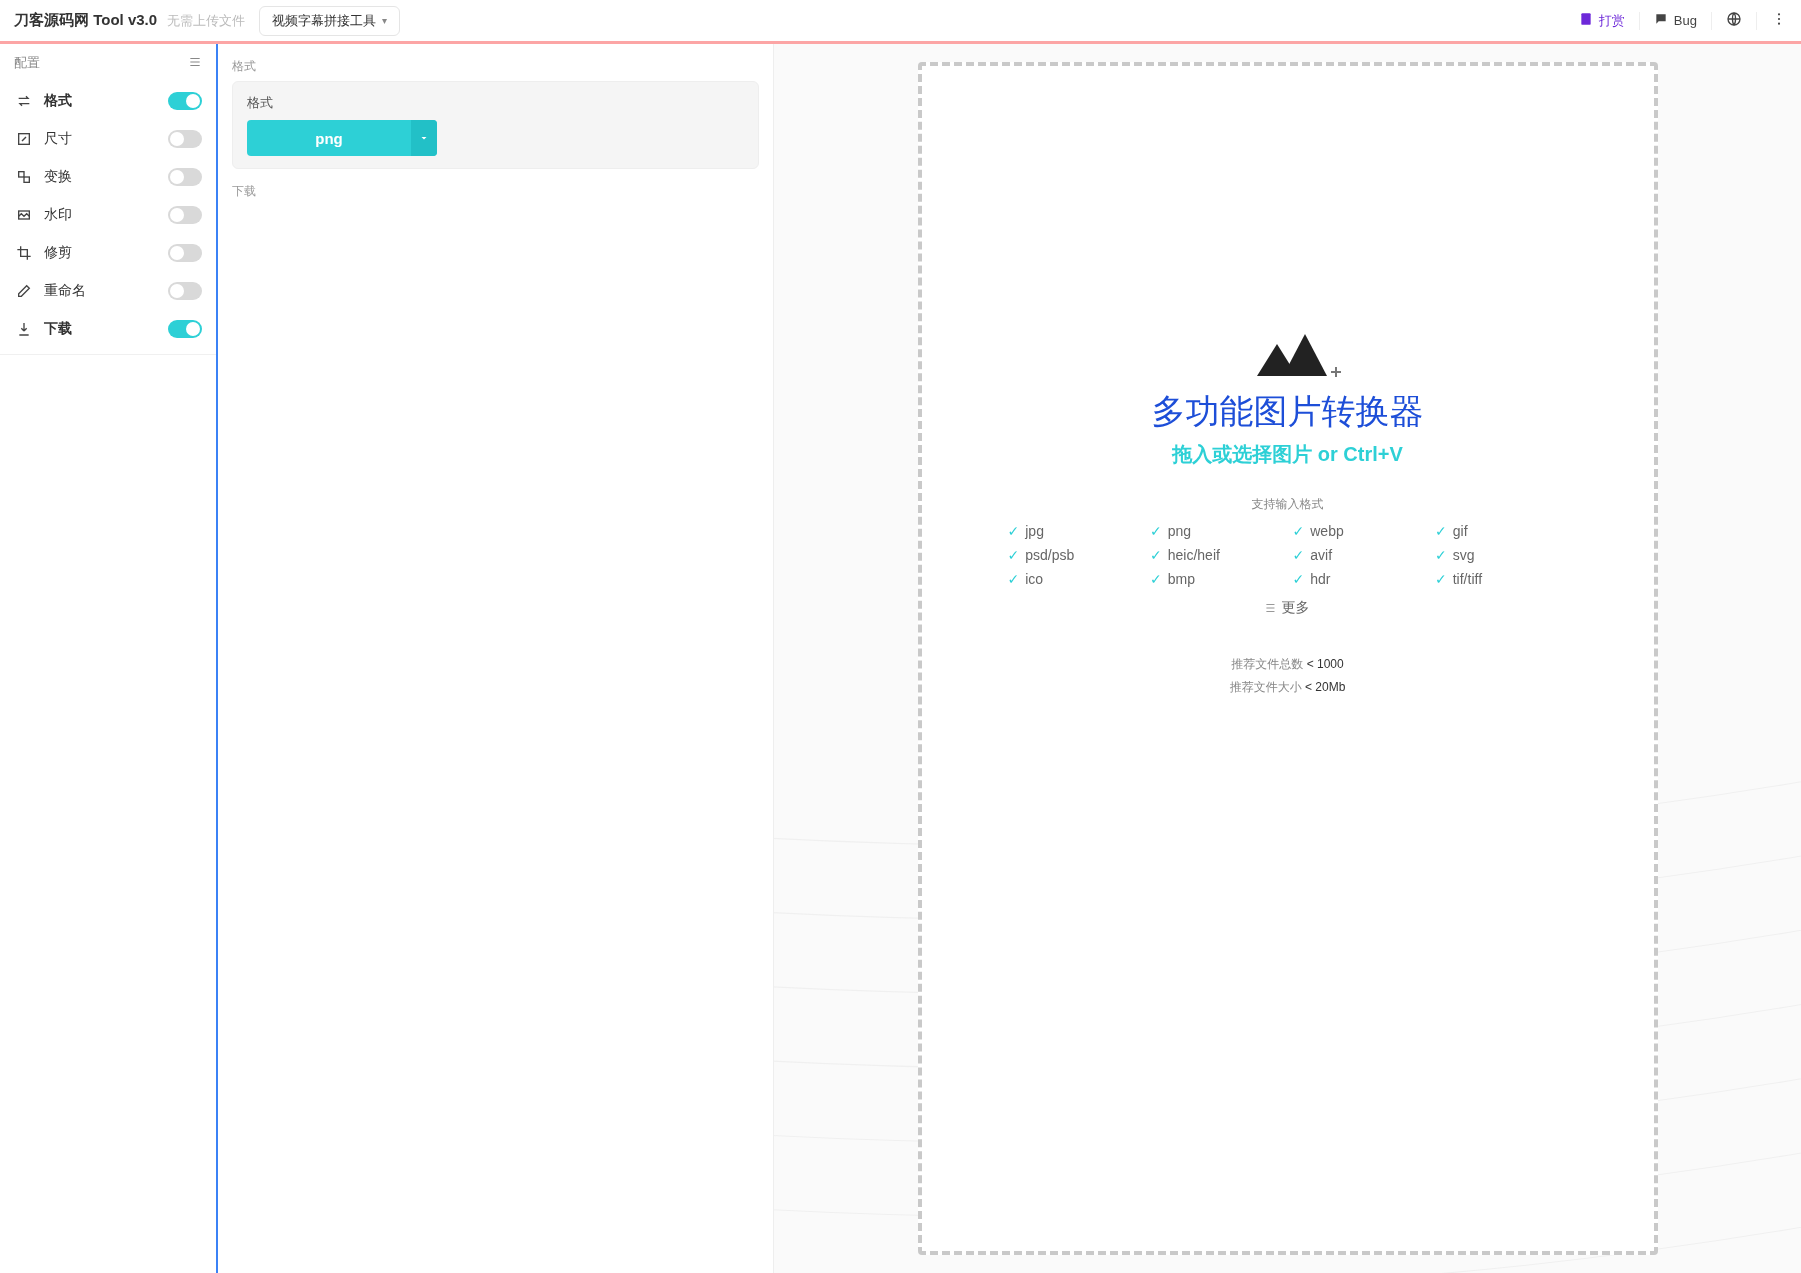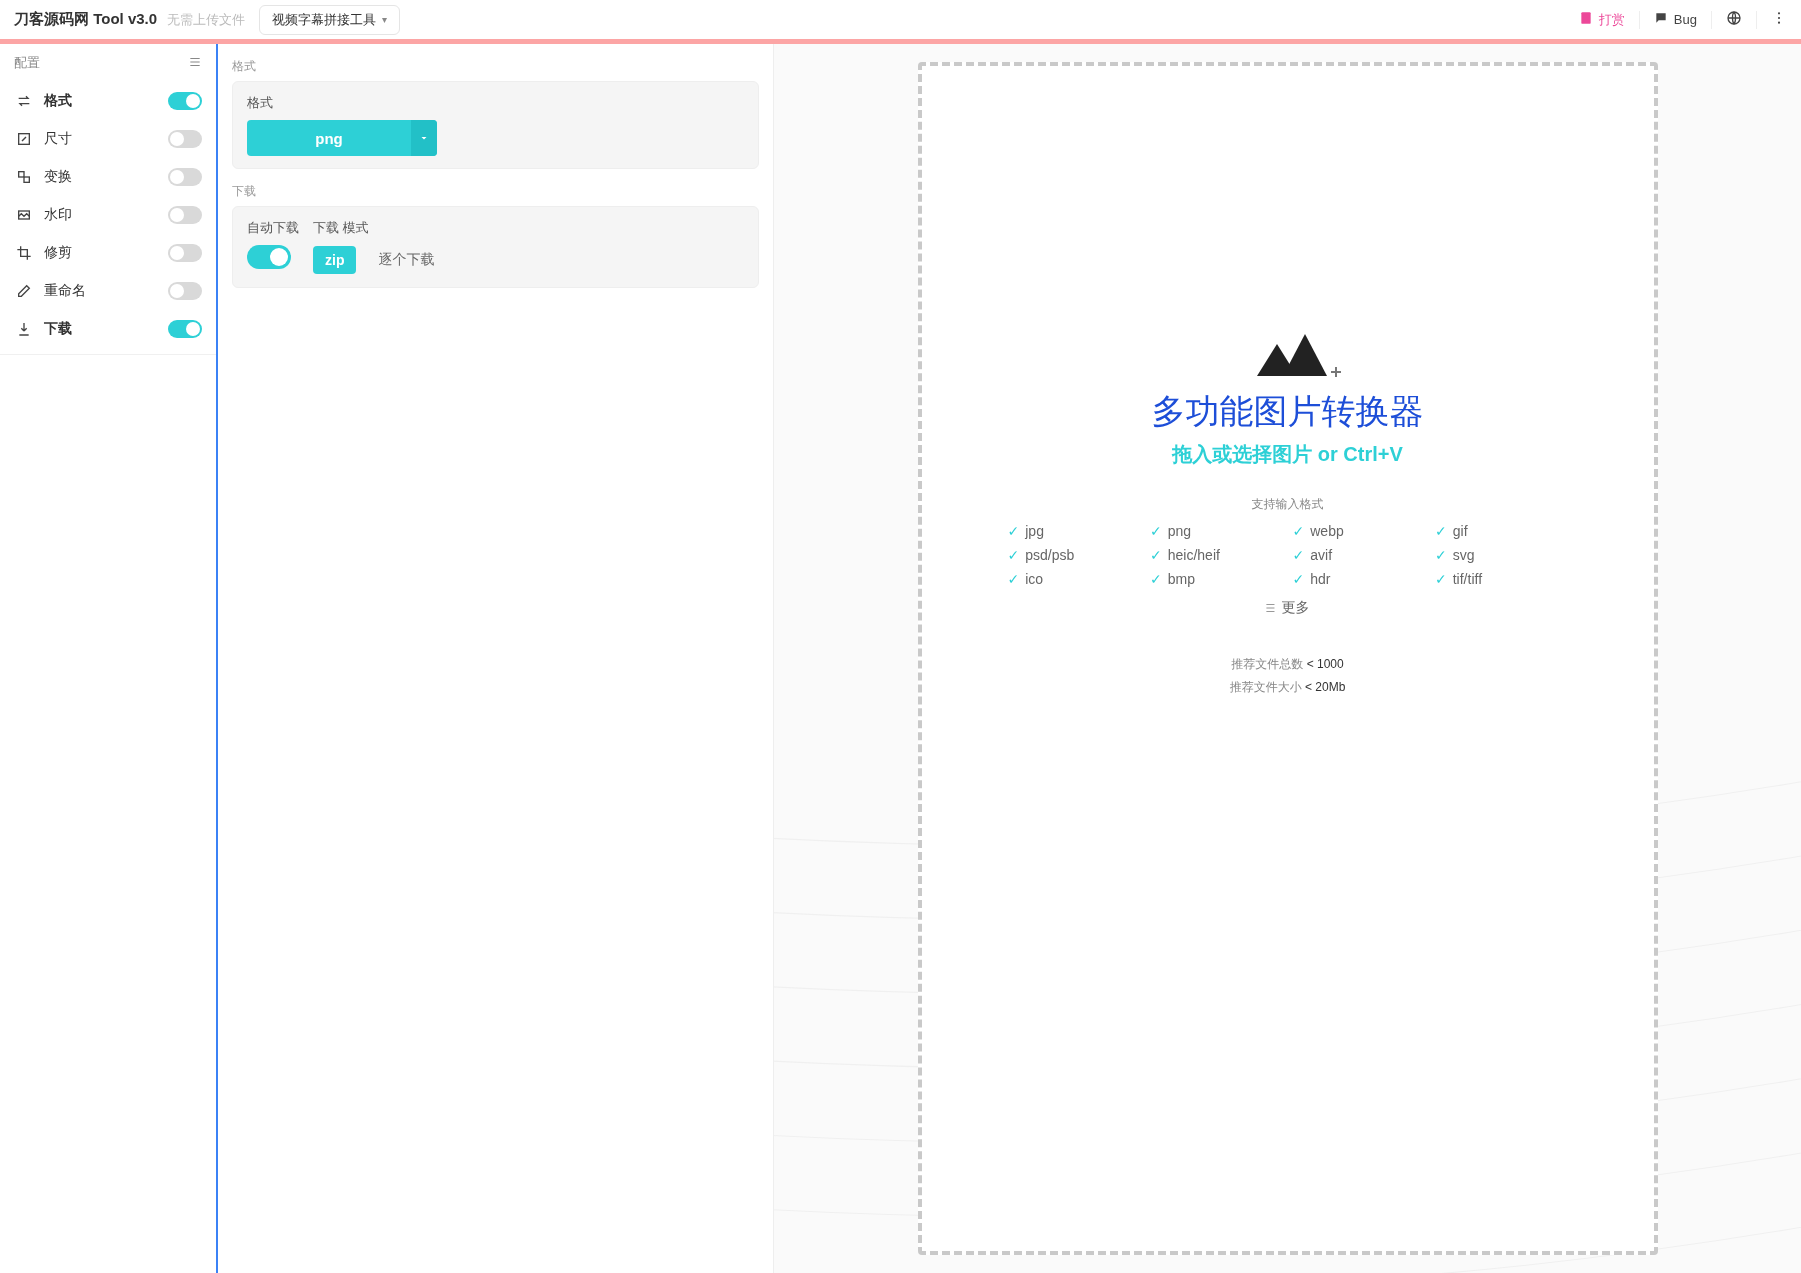--- a/index.html
+++ b/index.html
@@ -10,41 +10,41 @@
   font-size: 14px;
   overflow: hidden;
 }
 .bg-waves {
   position: fixed; inset: 0; z-index: 0; pointer-events: none;
 }
 .bg-waves svg { width: 100%; height: 100%; }
 .topbar {
   height: 44px;
   background: #fff;
-  border-bottom: 5px solid #fca5a5;
+  border-bottom: 3px solid #fca5a5;
   display: flex; align-items: center;
   padding: 0 14px;
   position: relative; z-index: 2;
 }
 .brand { font-weight: 700; font-size: 15px; }
 .nofile { color: #bbb; font-size: 13px; margin-left: 10px; }
 .tool-chip {
   margin-left: 14px;
   border: 1px solid #e5e5e5;
   border-radius: 6px;
   padding: 5px 12px;
   font-size: 13px;
   display: flex; align-items: center; gap: 6px;
   cursor: pointer;
   justify-content: space-between;
 }
 .spacer { flex: 1; }
 .top-right { display: flex; align-items: center; gap: 14px; }
 .top-btn { display: flex; align-items: center; gap: 6px; font-size: 13px; cursor: pointer; color: #444; }
-.top-btn.red { color: #ec4899; }
+.top-btn.red { color: #6d28d9; }
 .vsep { width:1px; height:18px; background:#eee; }
 
 .shell {
   display: flex;
   height: calc(100vh - 44px);
   position: relative; z-index: 2;
 }
 .sidebar {
   width: 218px;
   background: #fff;
@@ -324,35 +324,20 @@
             <svg width="12" height="12" viewBox="0 0 24 24" fill="#fff">
                 <path d="M7 10l5 5 5-5z"></path>
               </svg>
           </span>
         </div>
       </div>
     </div>
 
     <div class="panel">
       <div class="panel-title">下载</div>
-      <div class="panel-body">
-        <div class="field-row" style="align-items:flex-start">
-          <div>
-            <div class="col-label">自动下载</div>
-            <div class="toggle big on"></div>
-          </div>
-          <div>
-            <div class="col-label">下载 模式</div>
-            <div style="display:flex;align-items:center;gap:8px">
-              <div class="zip-chip">zip</div>
-              <div class="mode-chip">逐个下载</div>
-            </div>
-          </div>
-        </div>
-      </div>
     </div>
   </div>
 
   <div class="rightcol">
     <div class="drop-zone">
       <div class="drop-icon">
         <svg width="110" height="60" viewBox="0 0 110 60">
           <polygon points="24,50 44,18 64,50" fill="#222"></polygon>
           <polygon points="50,50 72,8 94,50" fill="#222"></polygon>
           <g stroke="#777" stroke-width="2">

